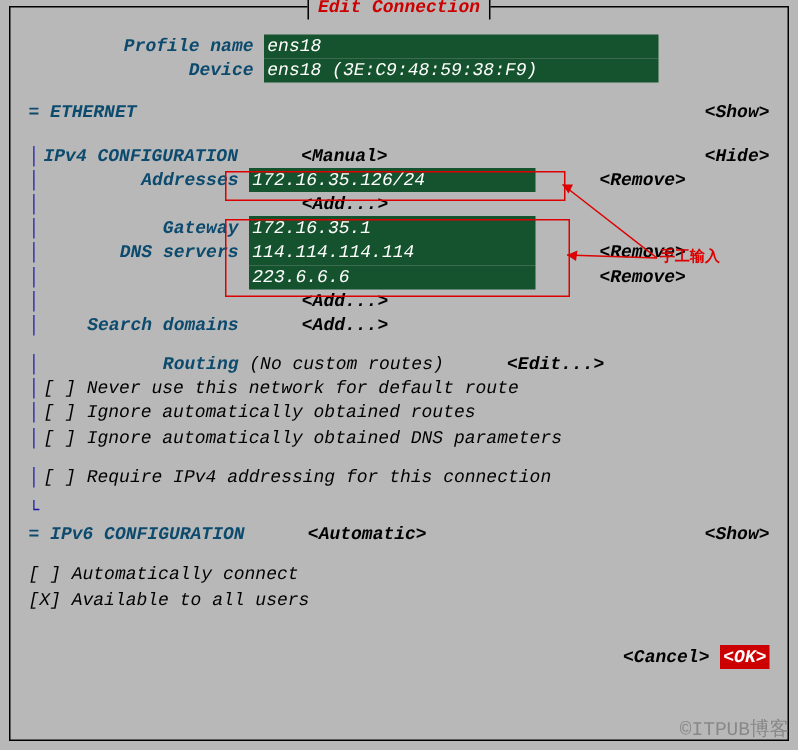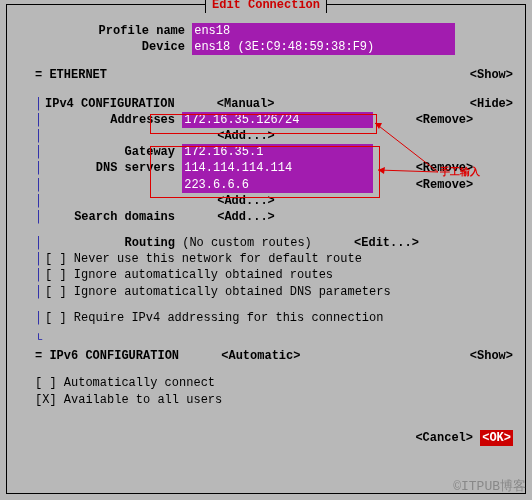--- a/index.html
+++ b/index.html
@@ -10,34 +10,35 @@
     font-size:12px;
     line-height:1.35;
     color:#000;
     position:relative;
     overflow:hidden;
   }
   .frame{
     position:absolute;
     left:6px;top:4px;right:6px;bottom:6px;
     border:1px solid #000;
-    padding:18px 12px 8px 28px;
+    padding:18px 12px 8px 12px;
+    font-style:italic;
   }
   .title-chip{
     position:absolute;
     top:-8px;left:50%;transform:translateX(-50%);
     background:#b8b8b8;
     padding:0 6px;
     border-left:1px solid #000;border-right:1px solid #000;
     color:#c00;
     font-weight:bold;
   }
-  .blue-label{color:#000000;font-weight:bold;}
+  .blue-label{color:#0c4a6e;font-weight:bold;}
   .blk-sel{
-    background:#a21caf;color:#fff;
+    background:#14532d;color:#fff;
     display:inline-block;
     padding:0 2px;
     white-space:pre;
   }
   .row{display:flex;white-space:pre;}
   .lab{display:inline-block;text-align:right;font-weight:bold;}
   .w2{width:130px;}
   .pipe{display:inline-block;width:10px;color:#1818a8;font-weight:bold;}
   .ang{color:#000;font-weight:bold;margin-left:35px;}
   .right{margin-left:auto;}

